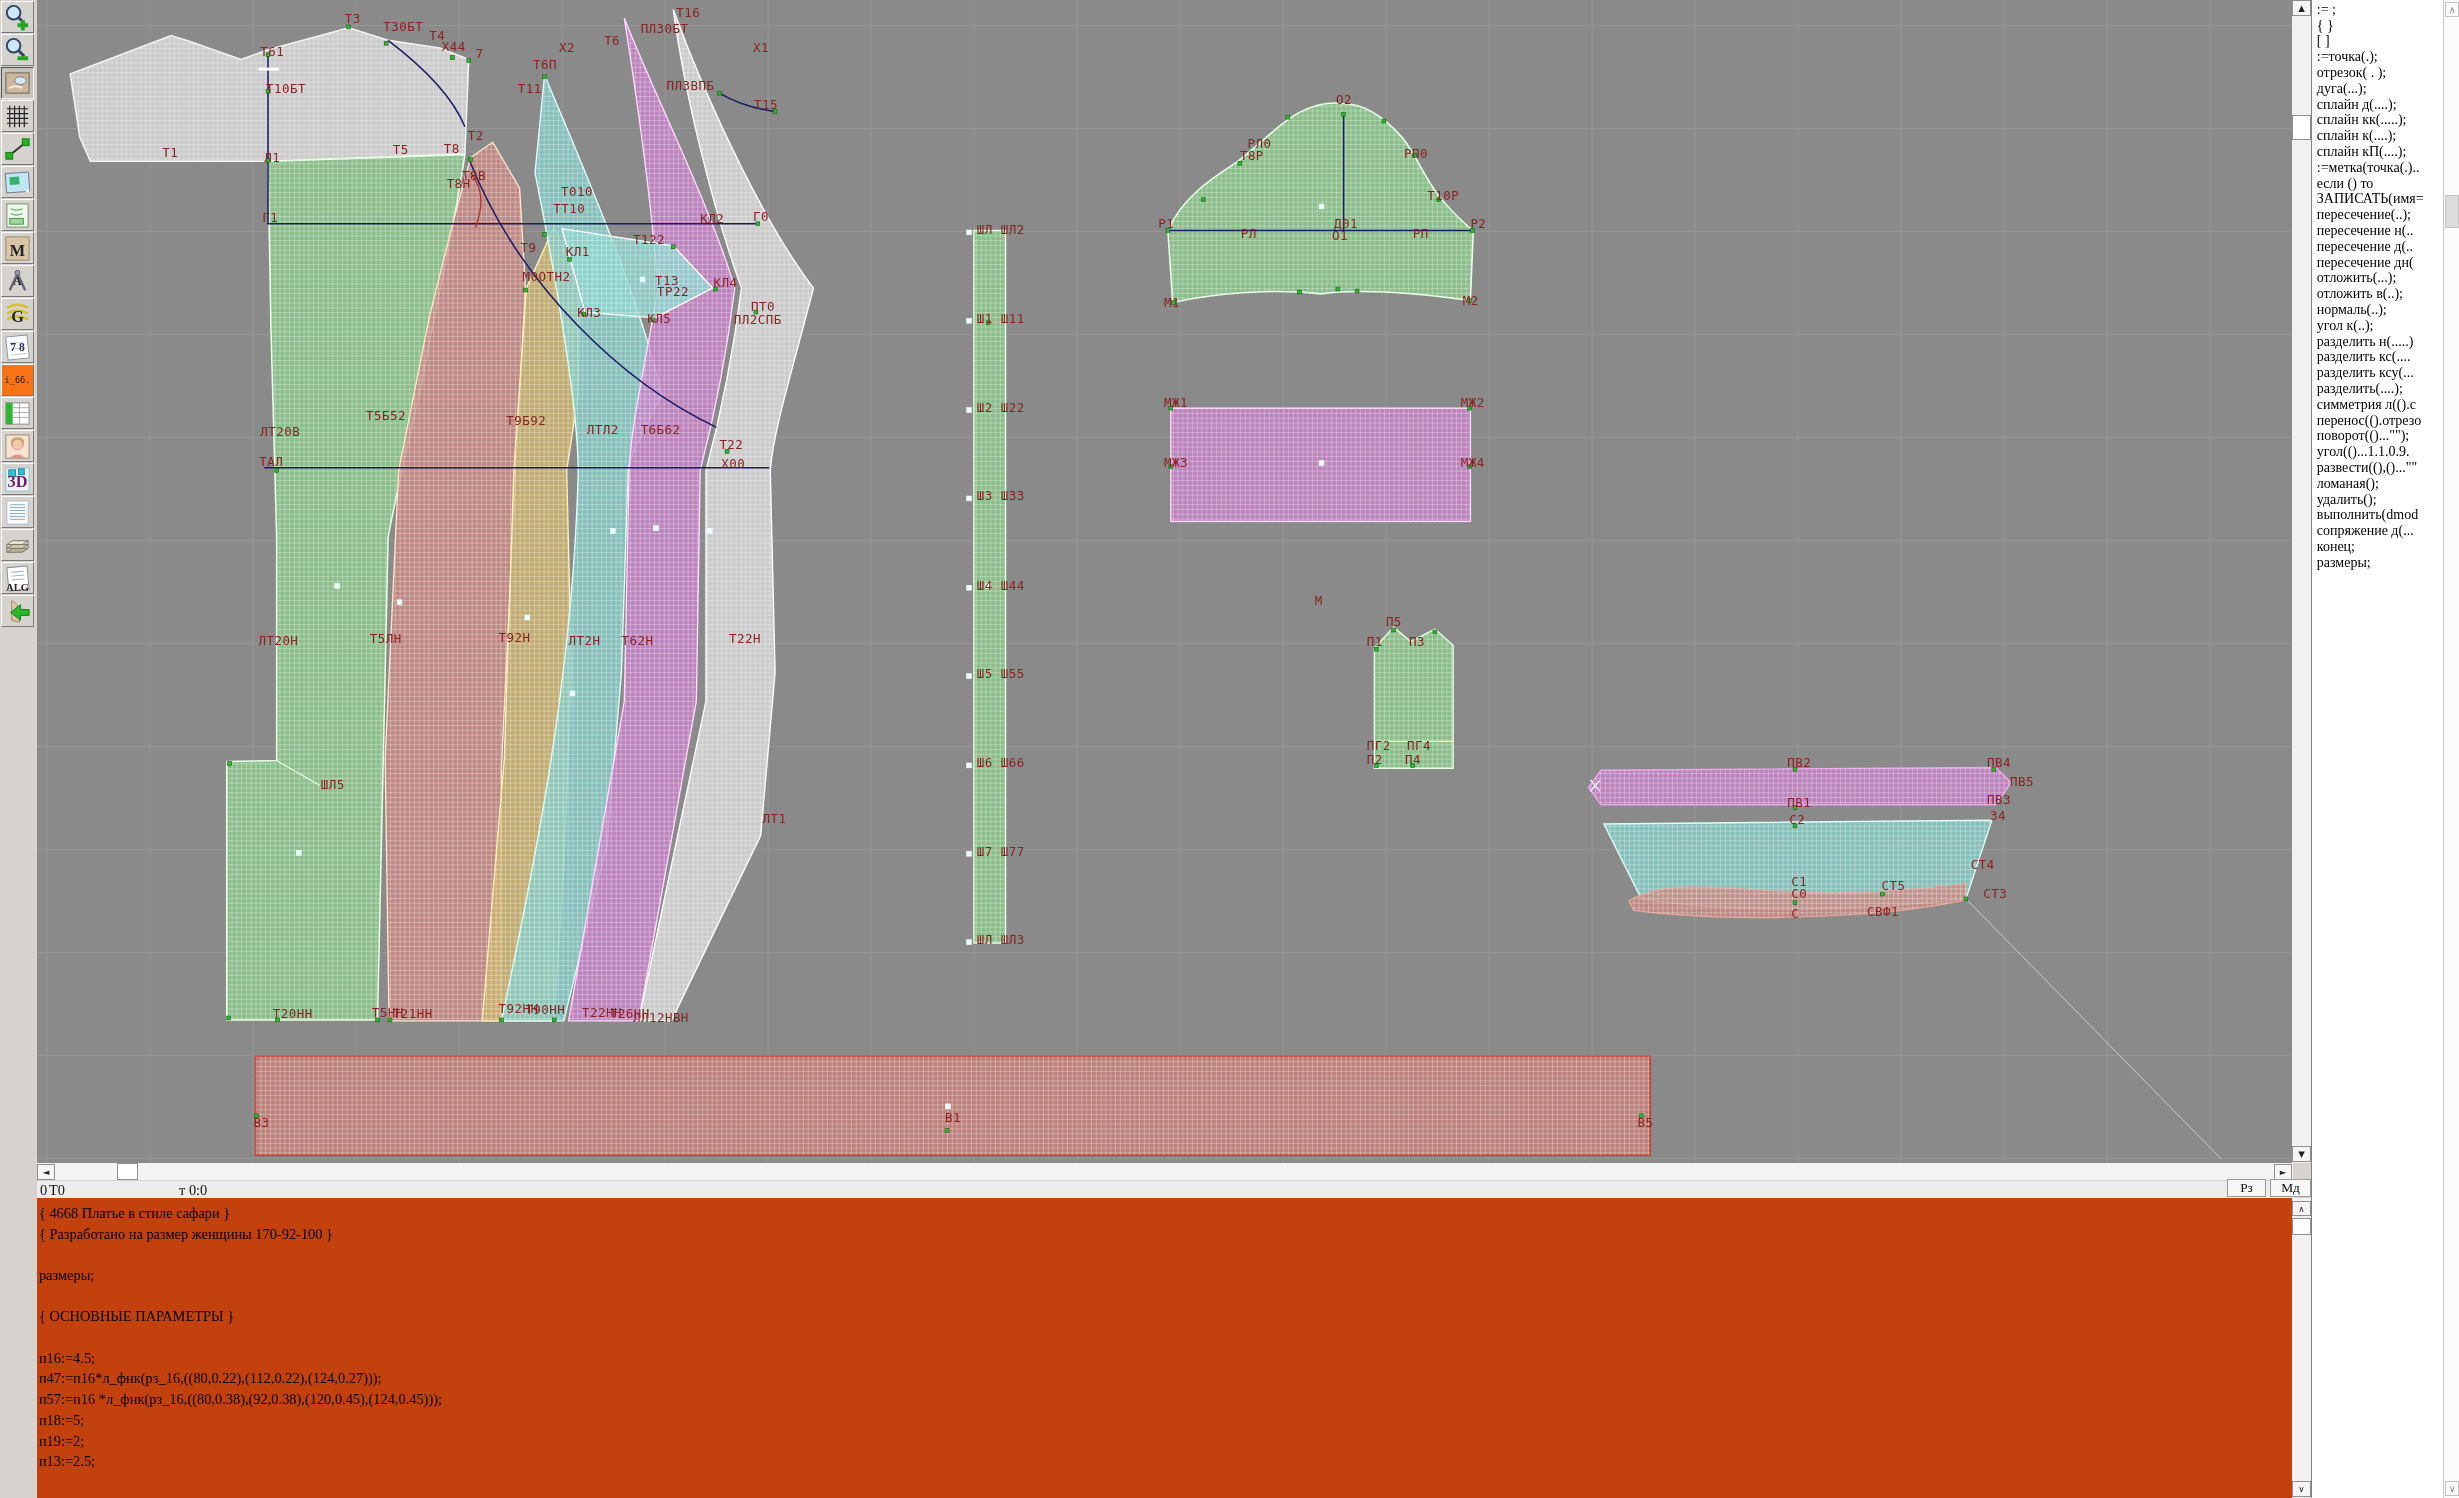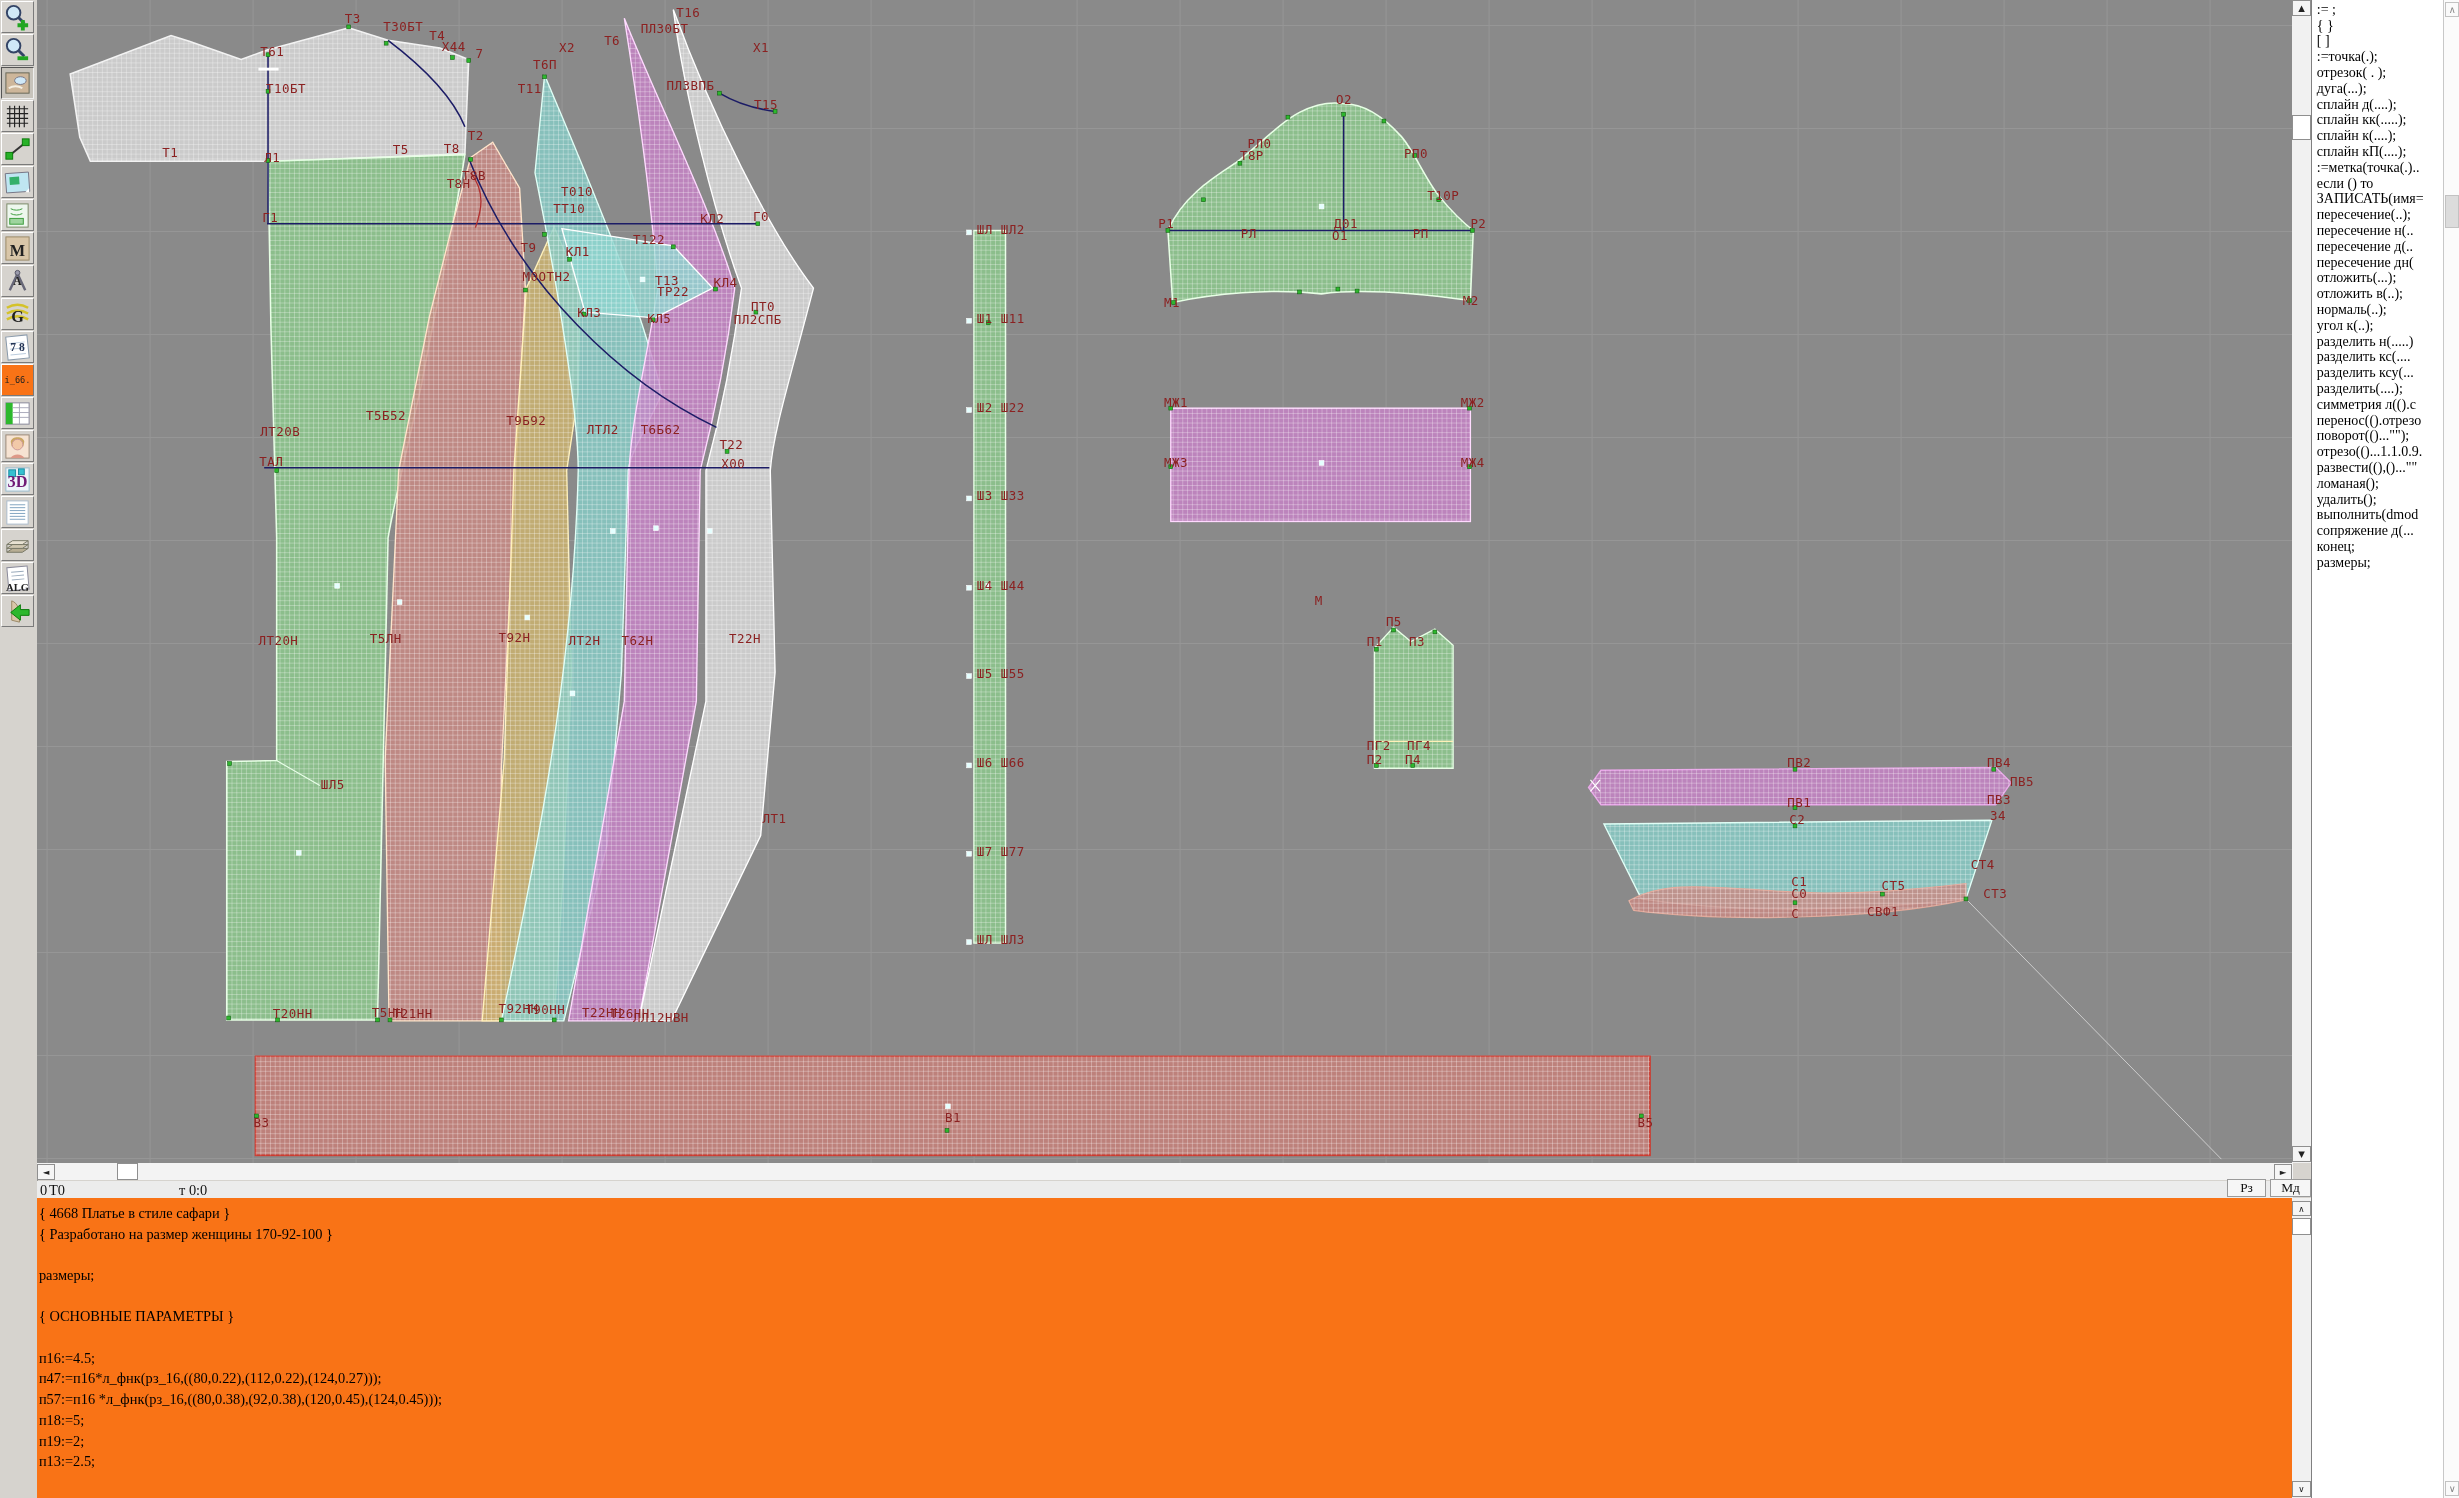--- a/index.html
+++ b/index.html
@@ -37,21 +37,21 @@
   .thinbar{background:#fbfbfb;border-left:1px solid #c8c8c8;}
   .thinbtn{background:#fafafa;border:1px solid #c2c2c2;color:#888;font-size:9.6px;}
   .thinthumb{background:#dcdcdc;border:1px solid #c2c2c2;}
   
   #hscroll-row{position:absolute;left:37px;top:1163px;width:2256px;height:17.3px;background:#f3f3f3;}
   #status-bar{position:absolute;left:37px;top:1181px;width:2256px;height:17.3px;background:#ececec;
       font-family:"Liberation Serif",serif;font-size:14.4px;color:#111;}
   #status-bar span{position:absolute;top:1px;}
   .sbbtn{position:absolute;top:-1.9px;height:18px;background:#f6f6f6;border:1px solid #9a9a9a;box-sizing:border-box;
       font-family:"Liberation Serif",serif;font-size:13.4px;display:flex;align-items:center;justify-content:center;cursor:pointer;}
-  #code-panel{position:absolute;left:37px;top:1198px;width:2256px;height:301px;background:#f97316;overflow:hidden;cursor:text;}
+  #code-panel{position:absolute;left:37px;top:1198px;width:2256px;height:301px;background:#c2410c;overflow:hidden;cursor:text;}
   .code-line{font-family:"Liberation Serif",serif;font-size:14.4px;line-height:20.7px;color:#000;white-space:pre;padding-left:1.9px;}
   #code-panel .pad{height:4.8px;}
   
   #cmd-panel{position:absolute;left:2311px;top:0;width:132px;height:1499px;background:#fff;border-left:1px solid #808080;overflow:hidden;}
   .cmd{font-family:"Liberation Serif",serif;font-size:14px;line-height:15.8px;color:#000;white-space:nowrap;padding-left:4.8px;cursor:pointer;}
 </style>
 </head>
 <body>
 
 <div id="toolbar">
@@ -541,21 +541,21 @@
       <div class="cmd">отложить  в(..);</div>
       <div class="cmd">нормаль(..);</div>
       <div class="cmd">угол  к(..);</div>
       <div class="cmd">разделить  н(.....)</div>
       <div class="cmd">разделить  кс(....</div>
       <div class="cmd">разделить  ксу(...</div>
       <div class="cmd">разделить(....);</div>
       <div class="cmd">симметрия  л(().с</div>
       <div class="cmd">перенос(().отрезо</div>
       <div class="cmd">поворот(()..."");</div>
-      <div class="cmd">отрезо(()...1.1.0.9.</div>
+      <div class="cmd">угол(()...1.1.0.9.</div>
       <div class="cmd">развести((),()...""</div>
       <div class="cmd">ломаная();</div>
       <div class="cmd">удалить();</div>
       <div class="cmd">выполнить(dmod</div>
       <div class="cmd">сопряжение  д(...</div>
       <div class="cmd">конец;</div>
       <div class="cmd">размеры;</div>
     </div>
 </div>
 

